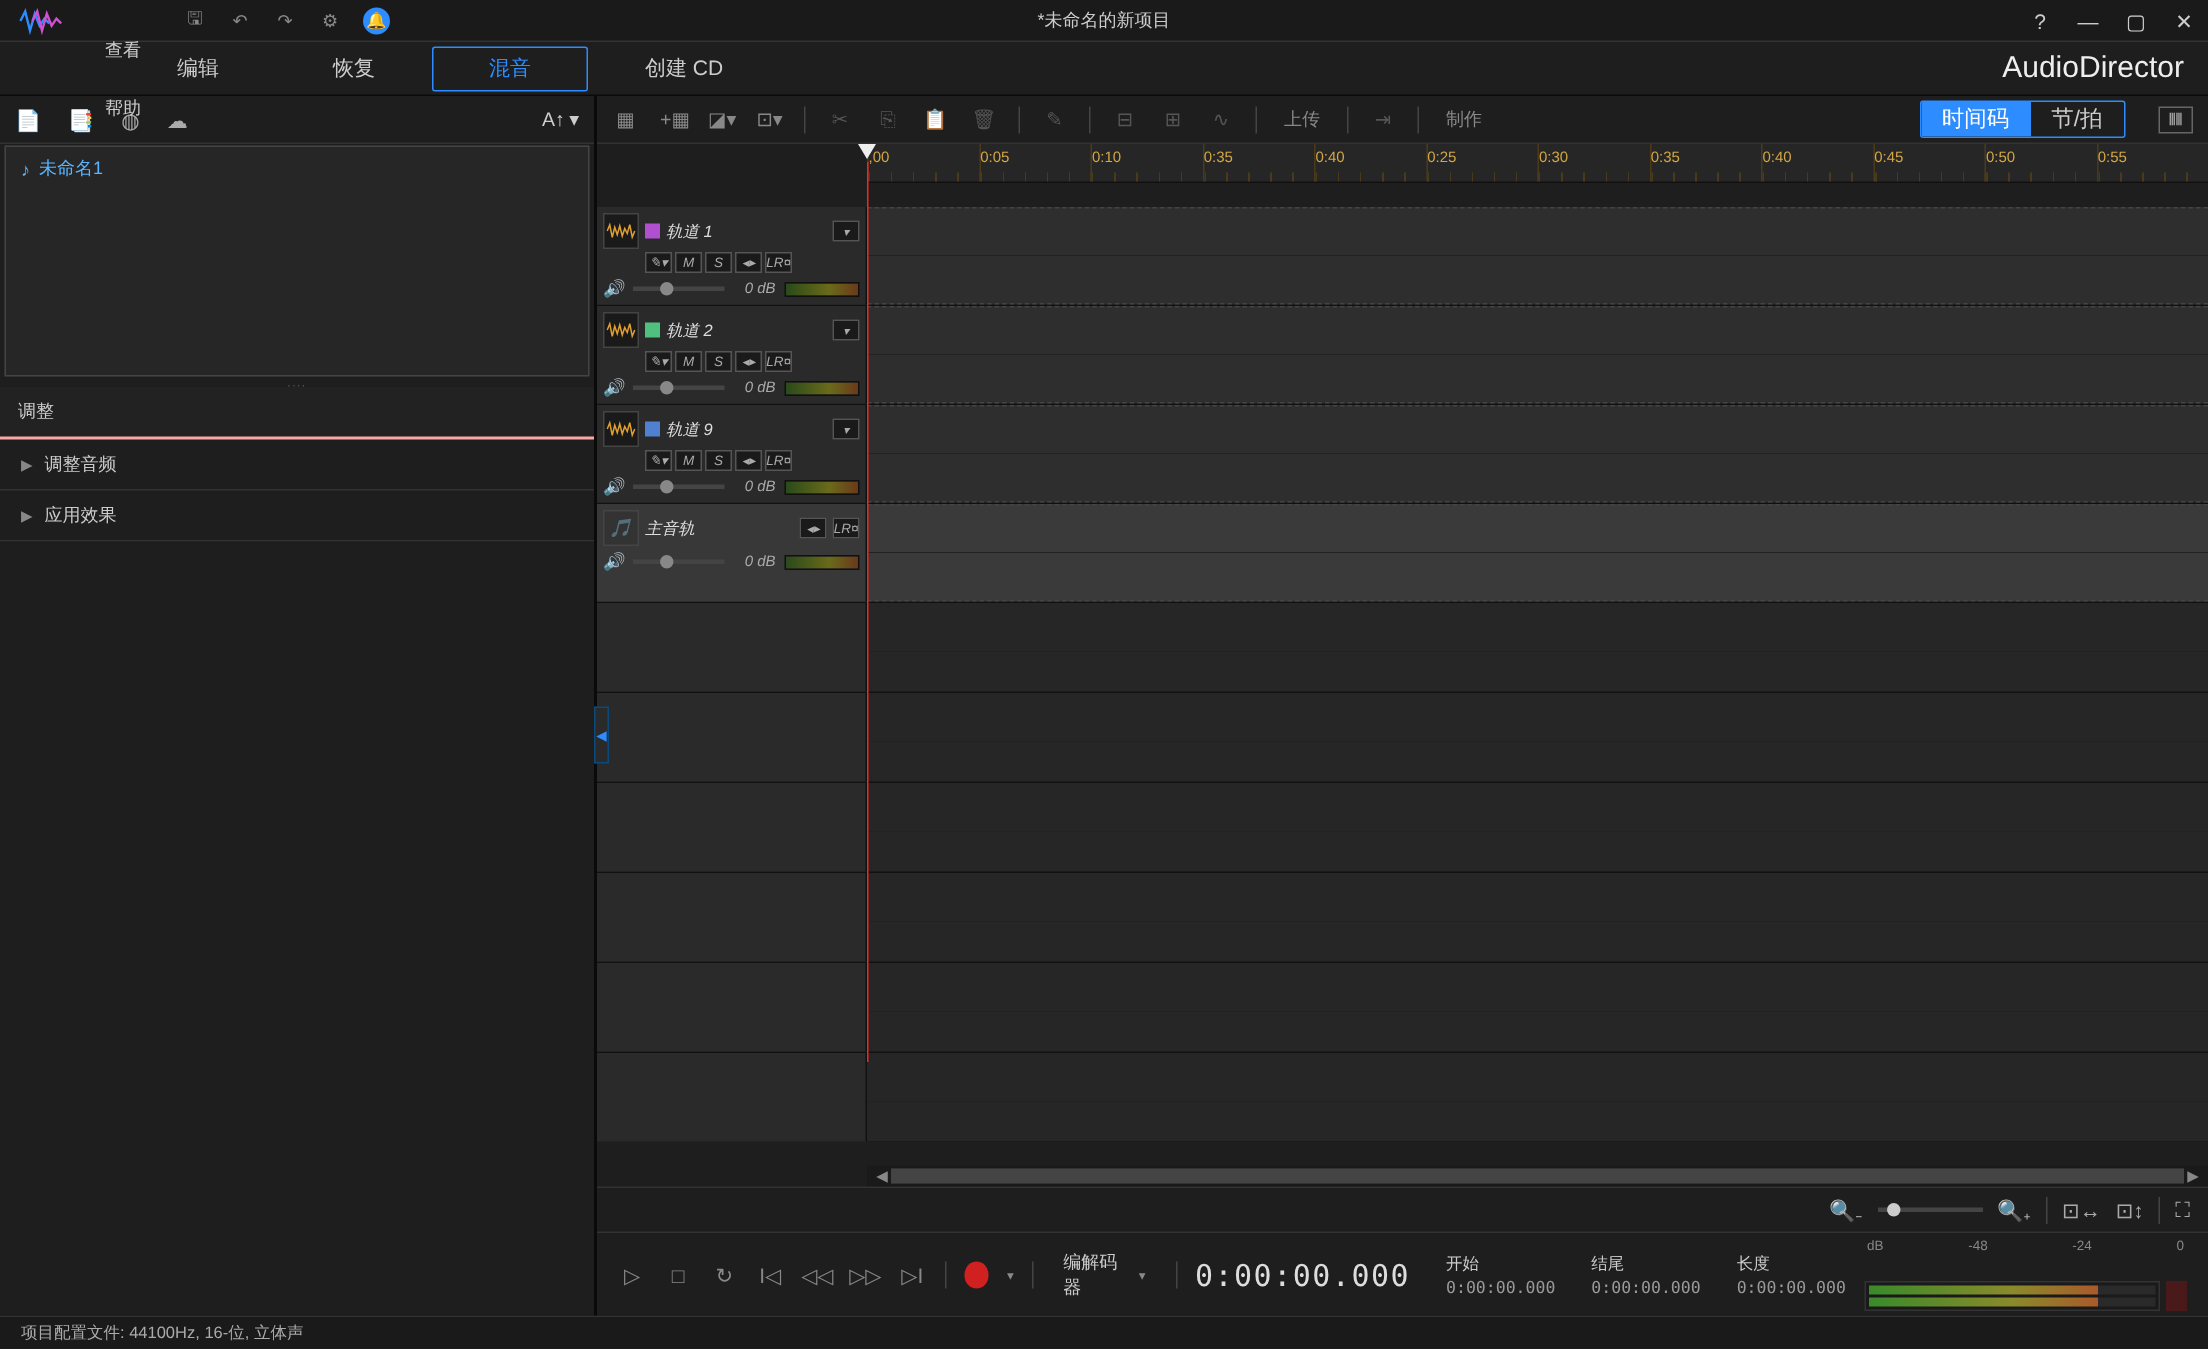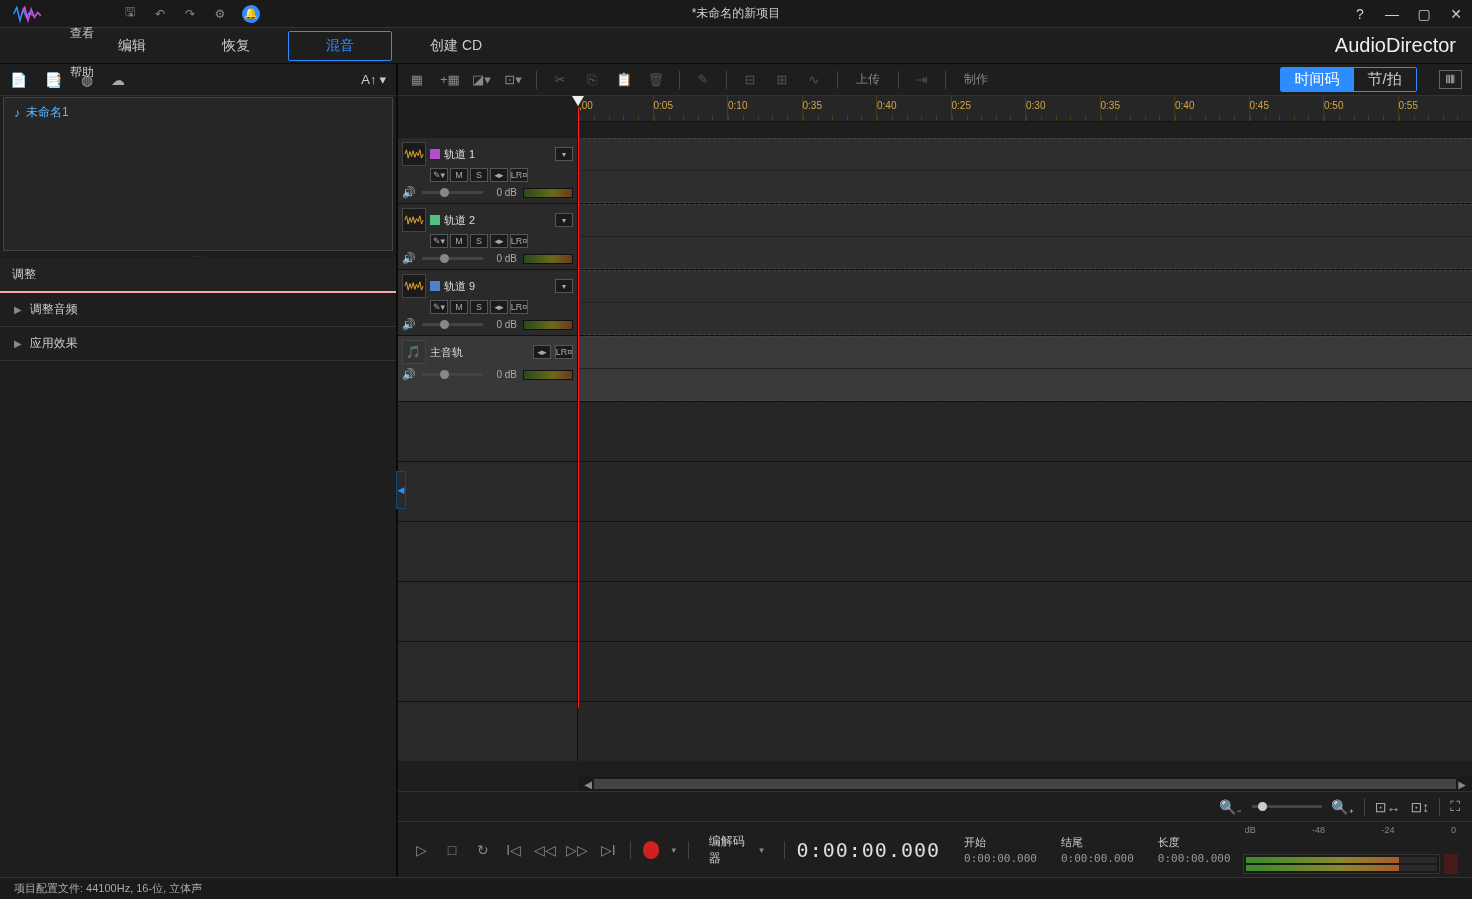--- a/index.html
+++ b/index.html
@@ -61,21 +61,21 @@
 
 .ruler { height: 26px; background: #262626; position: relative; border-bottom: 1px solid #111; display: flex; margin-left: 180px; }
 .ruler-tick { flex: 1; position: relative; color: #d4a744; font-size: 10px; padding-top: 4px; border-left: 1px solid #4a3a1a; }
 .ruler-tick::after { content: ''; position: absolute; left: 0; bottom: 0; width: 100%; height: 6px; background: repeating-linear-gradient(to right, #4a3a1a 0, #4a3a1a 1px, transparent 1px, transparent 20%); }
 .playhead { position: absolute; left: 180px; top: 0; width: 12px; height: 12px; z-index: 10; }
 .playhead-tri { width: 0; height: 0; border-left: 6px solid transparent; border-right: 6px solid transparent; border-top: 10px solid #eee; margin-left: -6px; }
 .playhead-line { position: absolute; left: 180px; top: 12px; width: 1px; height: 600px; background: #ff2020; z-index: 9; }
 
 
 .tracks-area { flex: 1; overflow: hidden; position: relative; background: #262626; }
-.tracks-scroll { position: absolute; inset: 0; overflow: auto; }
+.tracks-scroll { position: absolute; inset: 0; overflow: auto; font-style: italic; }
 .track-row { height: 66px; display: flex; border-bottom: 1px solid #111; background: #2e2e2e; }
 .track-row.empty { height: 60px; background: #262626; }
 .track-row.master { background: #3a3a3a; }
 .track-header { width: 180px; background: #2a2a2a; border-right: 1px solid #111; display: flex; flex-direction: column; padding: 4px; gap: 2px; flex-shrink: 0; }
 .track-row.master .track-header { background: #383838; }
 .track-title-row { display: flex; align-items: center; gap: 4px; }
 .track-wave-icon { width: 24px; height: 24px; background: #1a1a1a; border: 1px solid #444; display: flex; align-items: center; justify-content: center; }
 .track-wave-icon svg { width: 20px; height: 14px; }
 .track-color { width: 10px; height: 10px; }
 .track-name { font-size: 11px; color: #ddd; flex: 1; }

